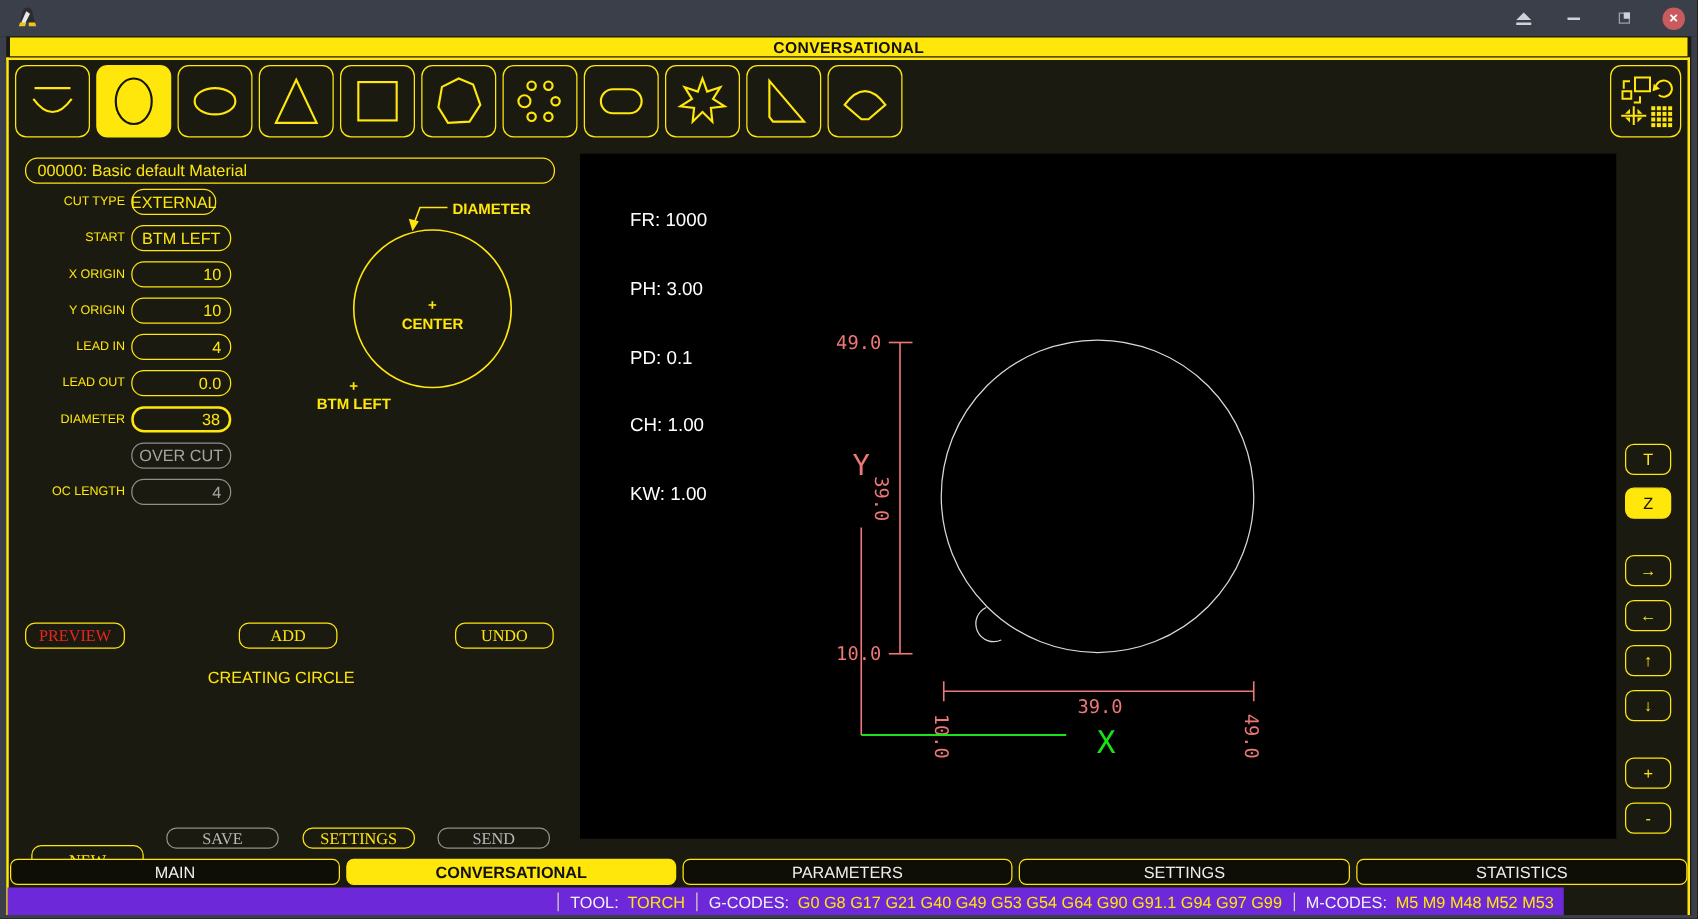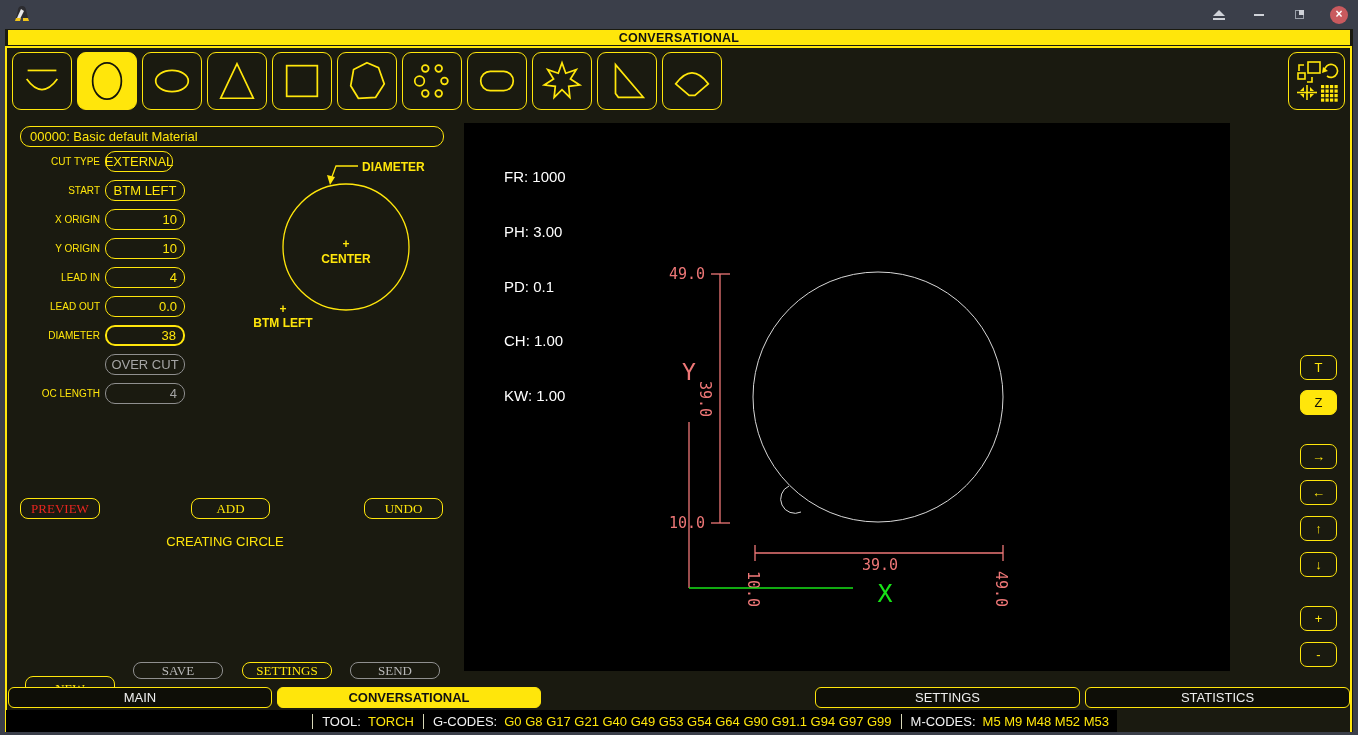--- a/index.html
+++ b/index.html
@@ -53,41 +53,41 @@
   .field.center{justify-content:center;}
   .field.hot{border-width:2px;}
   .field.disabled{border-color:#8f8f8f;color:#a5a5a5;}
   .btn{border:1px solid var(--yellow);border-radius:8px;background:transparent;color:var(--yellow);
     font-size:13px;display:flex;align-items:center;justify-content:center;font-family:Liberation Serif, serif;}
   .btn.disabled{border-color:#8f8f8f;color:#b9b9b9;}
   #creating-status{color:var(--yellow);font-size:13px;text-align:center;}
   #preview-btn{color:var(--alert);}
 
   
-  #preview-area{left:464px;top:123px;width:766px;height:548px;background:#000;padding-left:48px;}
+  #preview-area{left:464px;top:123px;width:829px;height:548px;background:#000;padding-left:48px;}
   #readout{position:absolute;left:40px;top:9px;color:#fff;font-family:"DejaVu Sans Mono",monospace;font-size:15px;line-height:18.2px;white-space:pre;}
   #plot{position:absolute;left:0;top:0;}
   .dimline{stroke:var(--dim);stroke-width:1.3;fill:none;}
   .dimtext{fill:var(--dim);font-family:"DejaVu Sans Mono",monospace;font-size:15px;}
   .axis-y{fill:var(--dim);font-family:"DejaVu Sans Mono",monospace;font-size:23px;}
   .axis-x{fill:var(--green);font-family:"DejaVu Sans Mono",monospace;font-size:25px;}
   .cutpath{stroke:var(--white);stroke-width:1;fill:none;}
 
   
   .side-btn{left:1300px;width:37px;height:25px;border:1px solid var(--yellow);border-radius:7px;background:transparent;
     color:var(--yellow);font-size:13px;display:flex;align-items:center;justify-content:center;}
   .side-btn.active{background:var(--yellow);color:#14140a;}
 
   
   .tab{top:687px;height:21px;border:1px solid var(--yellow);border-radius:6px;background:var(--panelbg);
     color:#eeeeee;font-size:13px;display:flex;align-items:center;justify-content:center;}
   .tab.active{background:var(--yellow);color:#111;font-weight:bold;}
 
   
-  #statusbar{left:6px;top:710px;width:1111px;height:22px;background:#000000;display:flex;align-items:center;justify-content:flex-end;
+  #statusbar{left:6px;top:710px;width:1245px;height:22px;background:#6d28d9;display:flex;align-items:center;justify-content:flex-end;
     font-size:13px;padding-right:8px;}
   #statusbar .sep{width:1px;height:15px;background:#d8d8b8;margin:0 9px;}
   #statusbar .sb-label{color:#f2f2f2;margin-right:7px;}
   #statusbar .sb-val{color:var(--yellow);}
 
   
   .diag-text{fill:var(--yellow);font-size:12px;font-weight:bold;font-family:"Liberation Sans",sans-serif;}
   .diag-line{stroke:var(--yellow);fill:none;stroke-width:1.3;}
 </style>
 </head>
@@ -309,20 +309,21 @@
   <div class="abs side-btn active" style="top:390px">Z</div>
   <div class="abs side-btn" style="top:444px">→</div>
   <div class="abs side-btn" style="top:480px">←</div>
   <div class="abs side-btn" style="top:516px">↑</div>
   <div class="abs side-btn" style="top:552px">↓</div>
   <div class="abs side-btn" style="top:606px">+</div>
   <div class="abs side-btn" style="top:642px">-</div>
 
   <div class="abs tab" style="left:8px;width:264px">MAIN</div>
   <div class="abs tab active" style="left:277px;width:264px">CONVERSATIONAL</div>
+  <div class="abs tab" style="left:546px;width:264px">PARAMETERS</div>
   <div class="abs tab" style="left:815px;width:265px">SETTINGS</div>
   <div class="abs tab" style="left:1085px;width:265px">STATISTICS</div>
 
   <div id="statusbar" class="abs">
     <span class="sep"></span>
     <span class="sb-label">TOOL:</span>
     <span class="sb-val">TORCH</span>
     <span class="sep"></span>
     <span class="sb-label">G-CODES:</span>
     <span class="sb-val">G0 G8 G17 G21 G40 G49 G53 G54 G64 G90 G91.1 G94 G97 G99</span>

